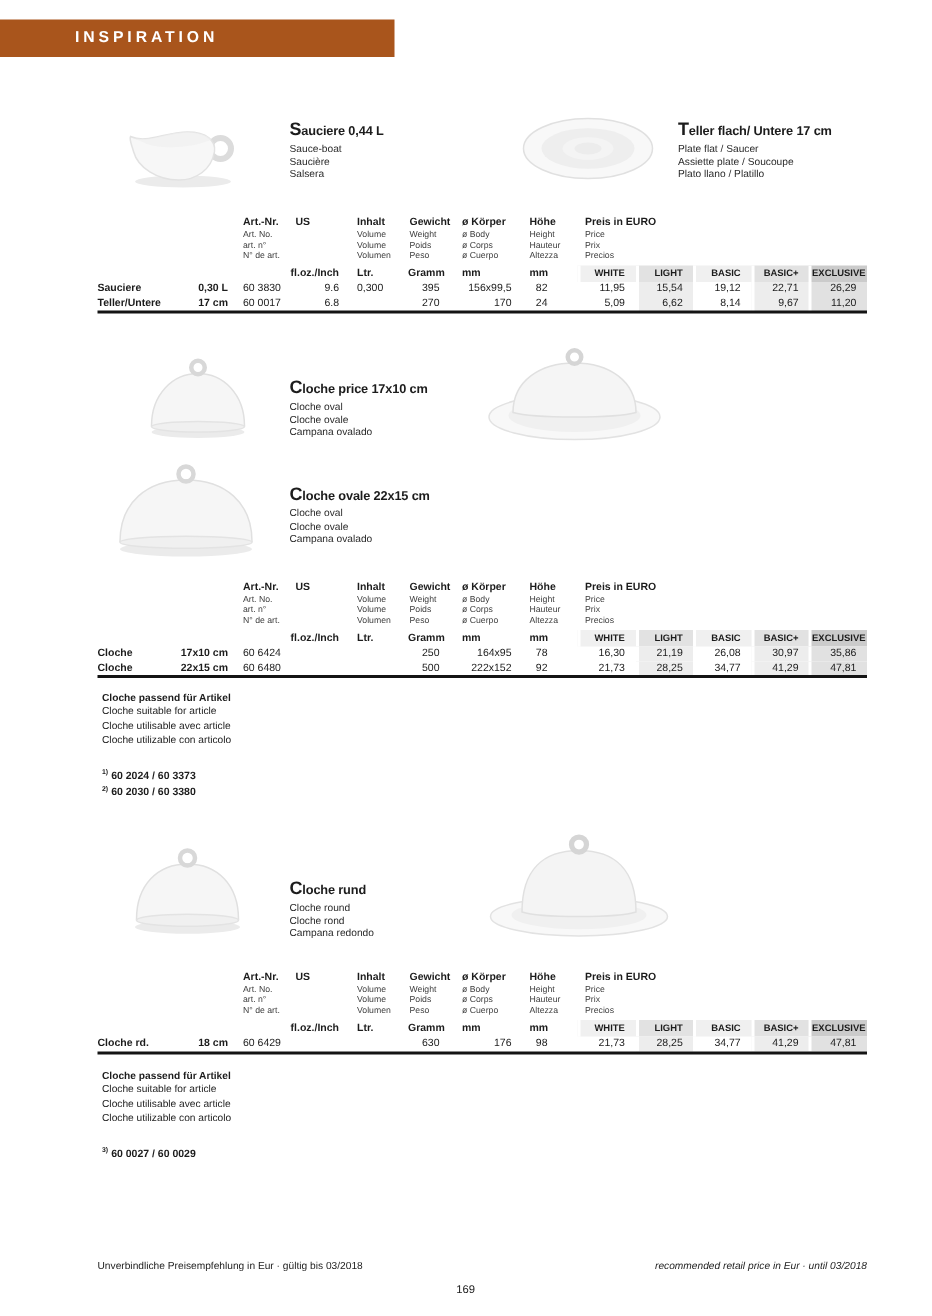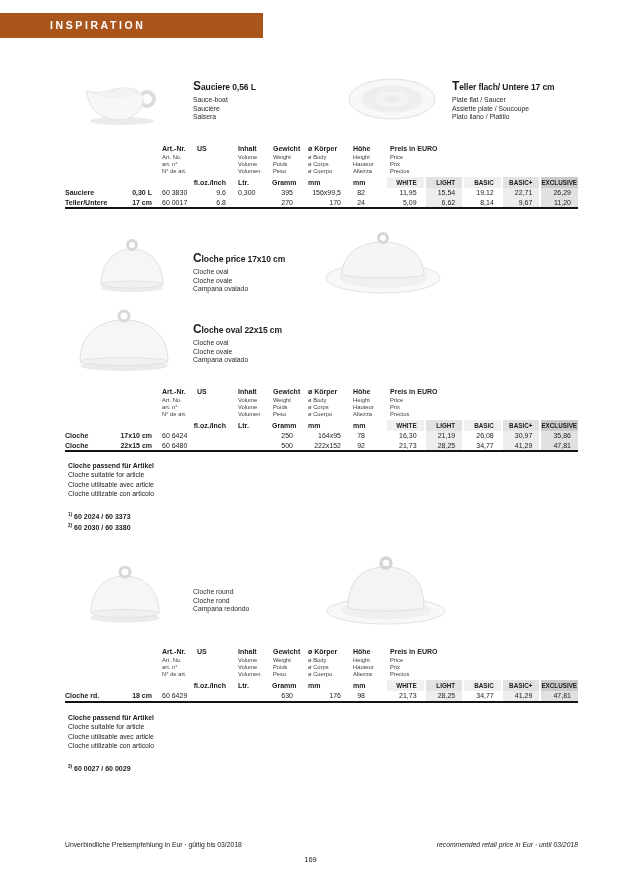--- a/index.html
+++ b/index.html
@@ -75,21 +75,21 @@
 
   <div class="img" style="left:80px;top:74px;">
     <svg width="84" height="54" viewBox="0 0 84 54">
       <ellipse cx="42" cy="47" rx="32" ry="4" fill="#ebebeb"></ellipse>
       <circle cx="67" cy="25" r="7" fill="none" stroke="#dcdcdc" stroke-width="4"></circle>
       <path d="M7 17 C18 22 30 14 45 14 C58 14 64 20 63 27 C61 39 51 46 39 46 C25 46 12 38 9 27 C8 23 6 19 7 17 Z" fill="#f7f7f7" stroke="#e2e2e2" stroke-width="1"></path>
       <path d="M7 17 C18 22 30 14 45 14 C52 14 58 16 61 19 C50 24 30 26 18 22 Z" fill="#efefef" opacity="0.7"></path>
     </svg>
   </div>
   <div class="pinfo" style="left:193px;top:79px;">
-    <div class="ptitle">Sauciere 0,56 L</div>
+    <div class="ptitle">Sauciere 0,44 L</div>
     <div class="plines">
       <div>Sauce-boat</div>
       <div>Saucière</div>
       <div>Salsera</div>
     </div>
   </div>
   <div class="img" style="left:346px;top:76px;">
     <svg width="92" height="46" viewBox="0 0 92 46">
       <ellipse cx="46" cy="23" rx="43" ry="20" fill="#f8f8f8" stroke="#e0e0e0"></ellipse>
       <ellipse cx="46" cy="23" rx="31" ry="13.5" fill="#eeeeee"></ellipse>
@@ -217,21 +217,21 @@
   </div>
   <div class="img" style="left:72px;top:305px;">
     <svg width="104" height="68" viewBox="0 0 104 68">
       <ellipse cx="52" cy="61" rx="44" ry="5" fill="#ebebeb"></ellipse>
       <path d="M8 56 C8 30 26 15 52 15 C78 15 96 30 96 56 C82 60 22 60 8 56 Z" fill="#f6f6f6" stroke="#e0e0e0"></path>
       <ellipse cx="52" cy="56.5" rx="44" ry="4" fill="#f0f0f0" stroke="#e3e3e3"></ellipse>
       <circle cx="52" cy="11" r="5" fill="none" stroke="#d8d8d8" stroke-width="3"></circle>
     </svg>
   </div>
   <div class="pinfo" style="left:193px;top:322px;">
-    <div class="ptitle">Cloche oval 22x15 cm</div>
+    <div class="ptitle">Cloche ovale 22x15 cm</div>
     <div class="plines">
       <div>Cloche oval</div>
       <div>Cloche ovale</div>
       <div>Campana ovalado</div>
     </div>
   </div>
 
   <div class="table" style="top:386px;">
     <div class="hcol" style="left:162px;">
       <div class="hmain">Art.-Nr.</div>
@@ -336,20 +336,21 @@
   </div>
   <div class="img" style="left:322px;top:554px;">
     <svg width="128" height="72" viewBox="0 0 128 72">
       <ellipse cx="64" cy="57" rx="59" ry="13" fill="#f8f8f8" stroke="#e2e2e2"></ellipse>
       <ellipse cx="64" cy="56" rx="45" ry="9.5" fill="#f0f0f0"></ellipse>
       <path d="M26 54 C26 26 40 13 64 13 C88 13 102 26 102 54 C90 58 38 58 26 54 Z" fill="#f4f4f4" stroke="#e0e0e0"></path>
       <circle cx="64" cy="9" r="5" fill="none" stroke="#d5d5d5" stroke-width="3.5"></circle>
     </svg>
   </div>
   <div class="pinfo" style="left:193px;top:585px;">
+    <div class="ptitle">Cloche rund</div>
     <div class="plines">
       <div>Cloche round</div>
       <div>Cloche rond</div>
       <div>Campana redondo</div>
     </div>
   </div>
 
   <div class="table" style="top:646px;">
     <div class="hcol" style="left:162px;">
       <div class="hmain">Art.-Nr.</div>

